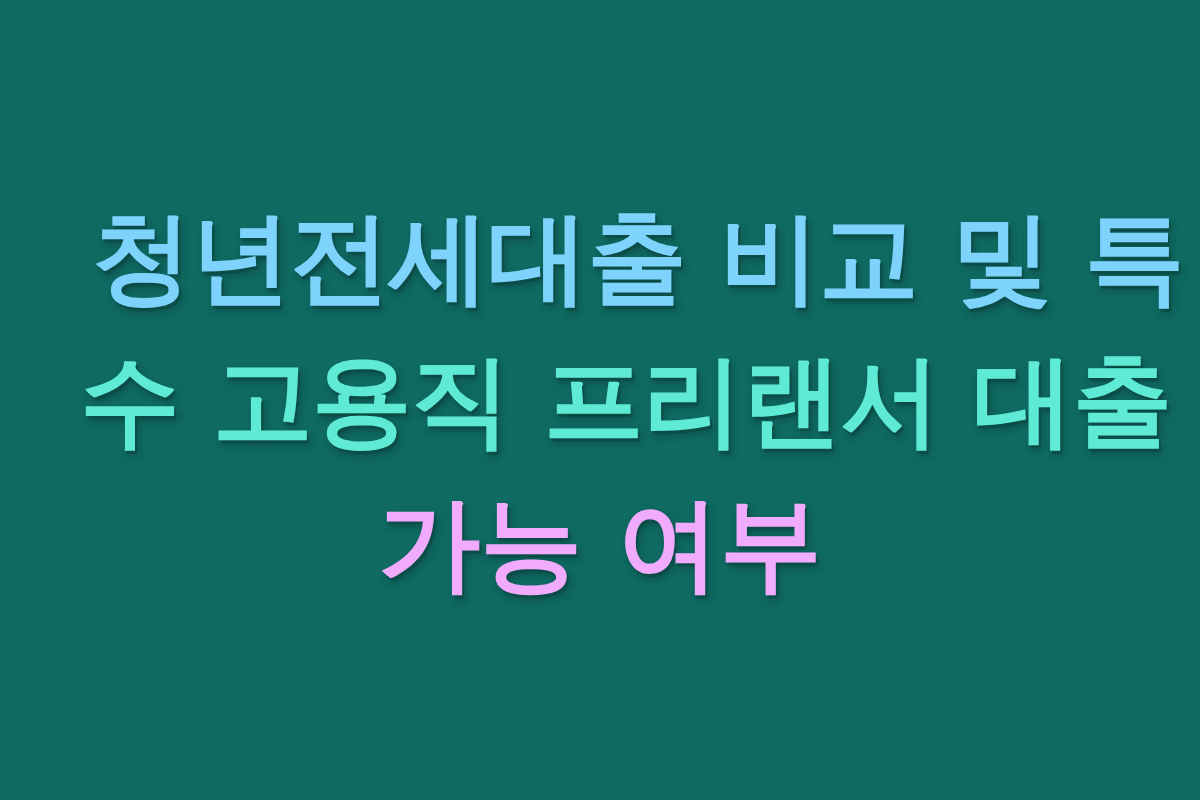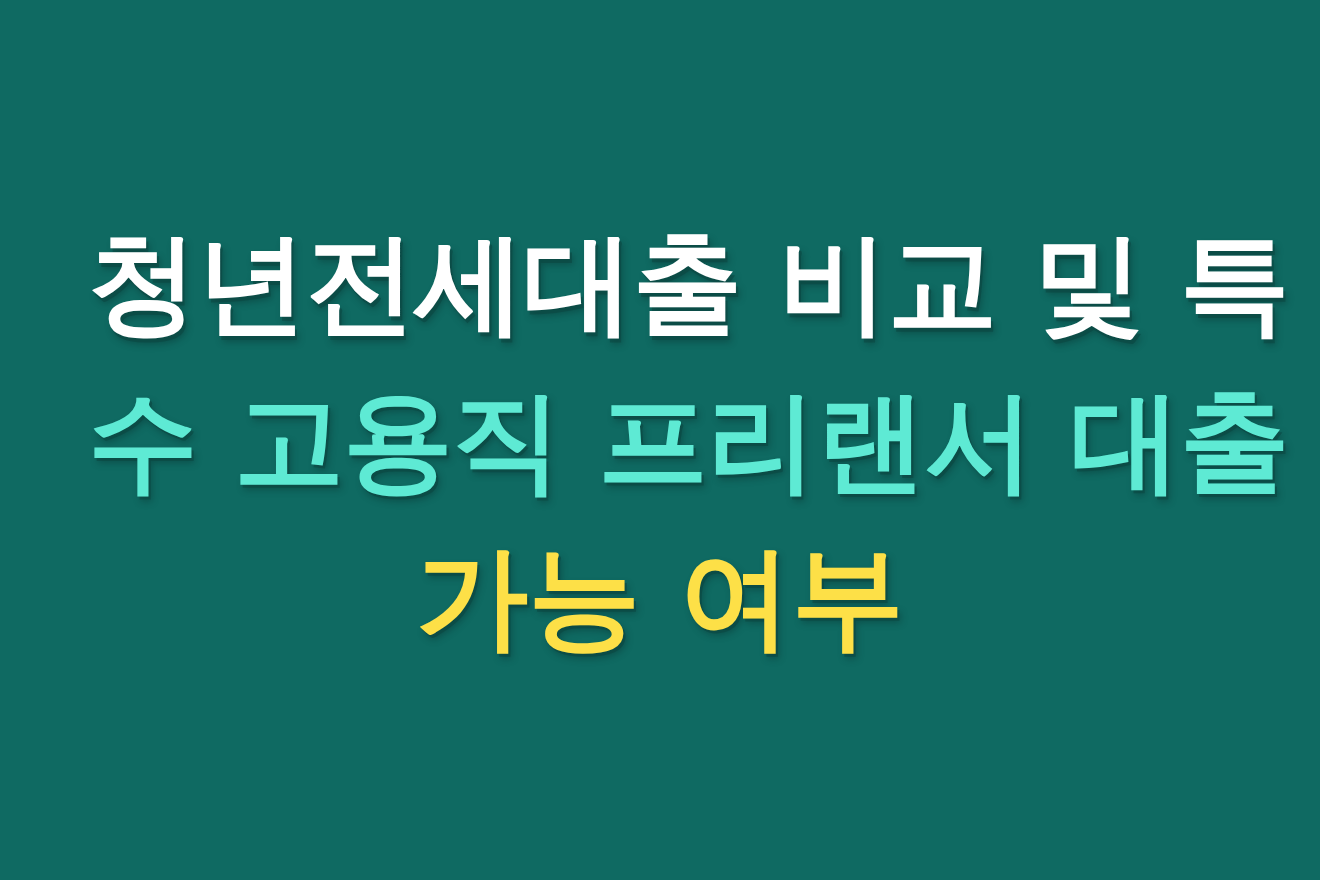--- a/index.html
+++ b/index.html
@@ -59,21 +59,21 @@
     letter-spacing: 0px;
   }
 </style>
 </head>
 <body>
 
 <div class="banner" style="background: rgb(15, 106, 98);">
 
   <div class="title-block">
 
-    <span class="title-line full" style="color: #ffffff;">청년전세대출 비교 및 특</span>
+    <span class="title-line full" style="color: #7dd3fc; margin-left: 12px;">청년전세대출 비교 및 특</span>
 
     <span class="title-line full" style="color: #5eead4;">수 고용직 프리랜서 대출</span>
 
-    <span class="title-line short" style="color: #fde047;">가능 여부</span>
+    <span class="title-line short" style="color: #f0abfc;">가능 여부</span>
 
   </div>
 
 </div>
 
 </body></html>

